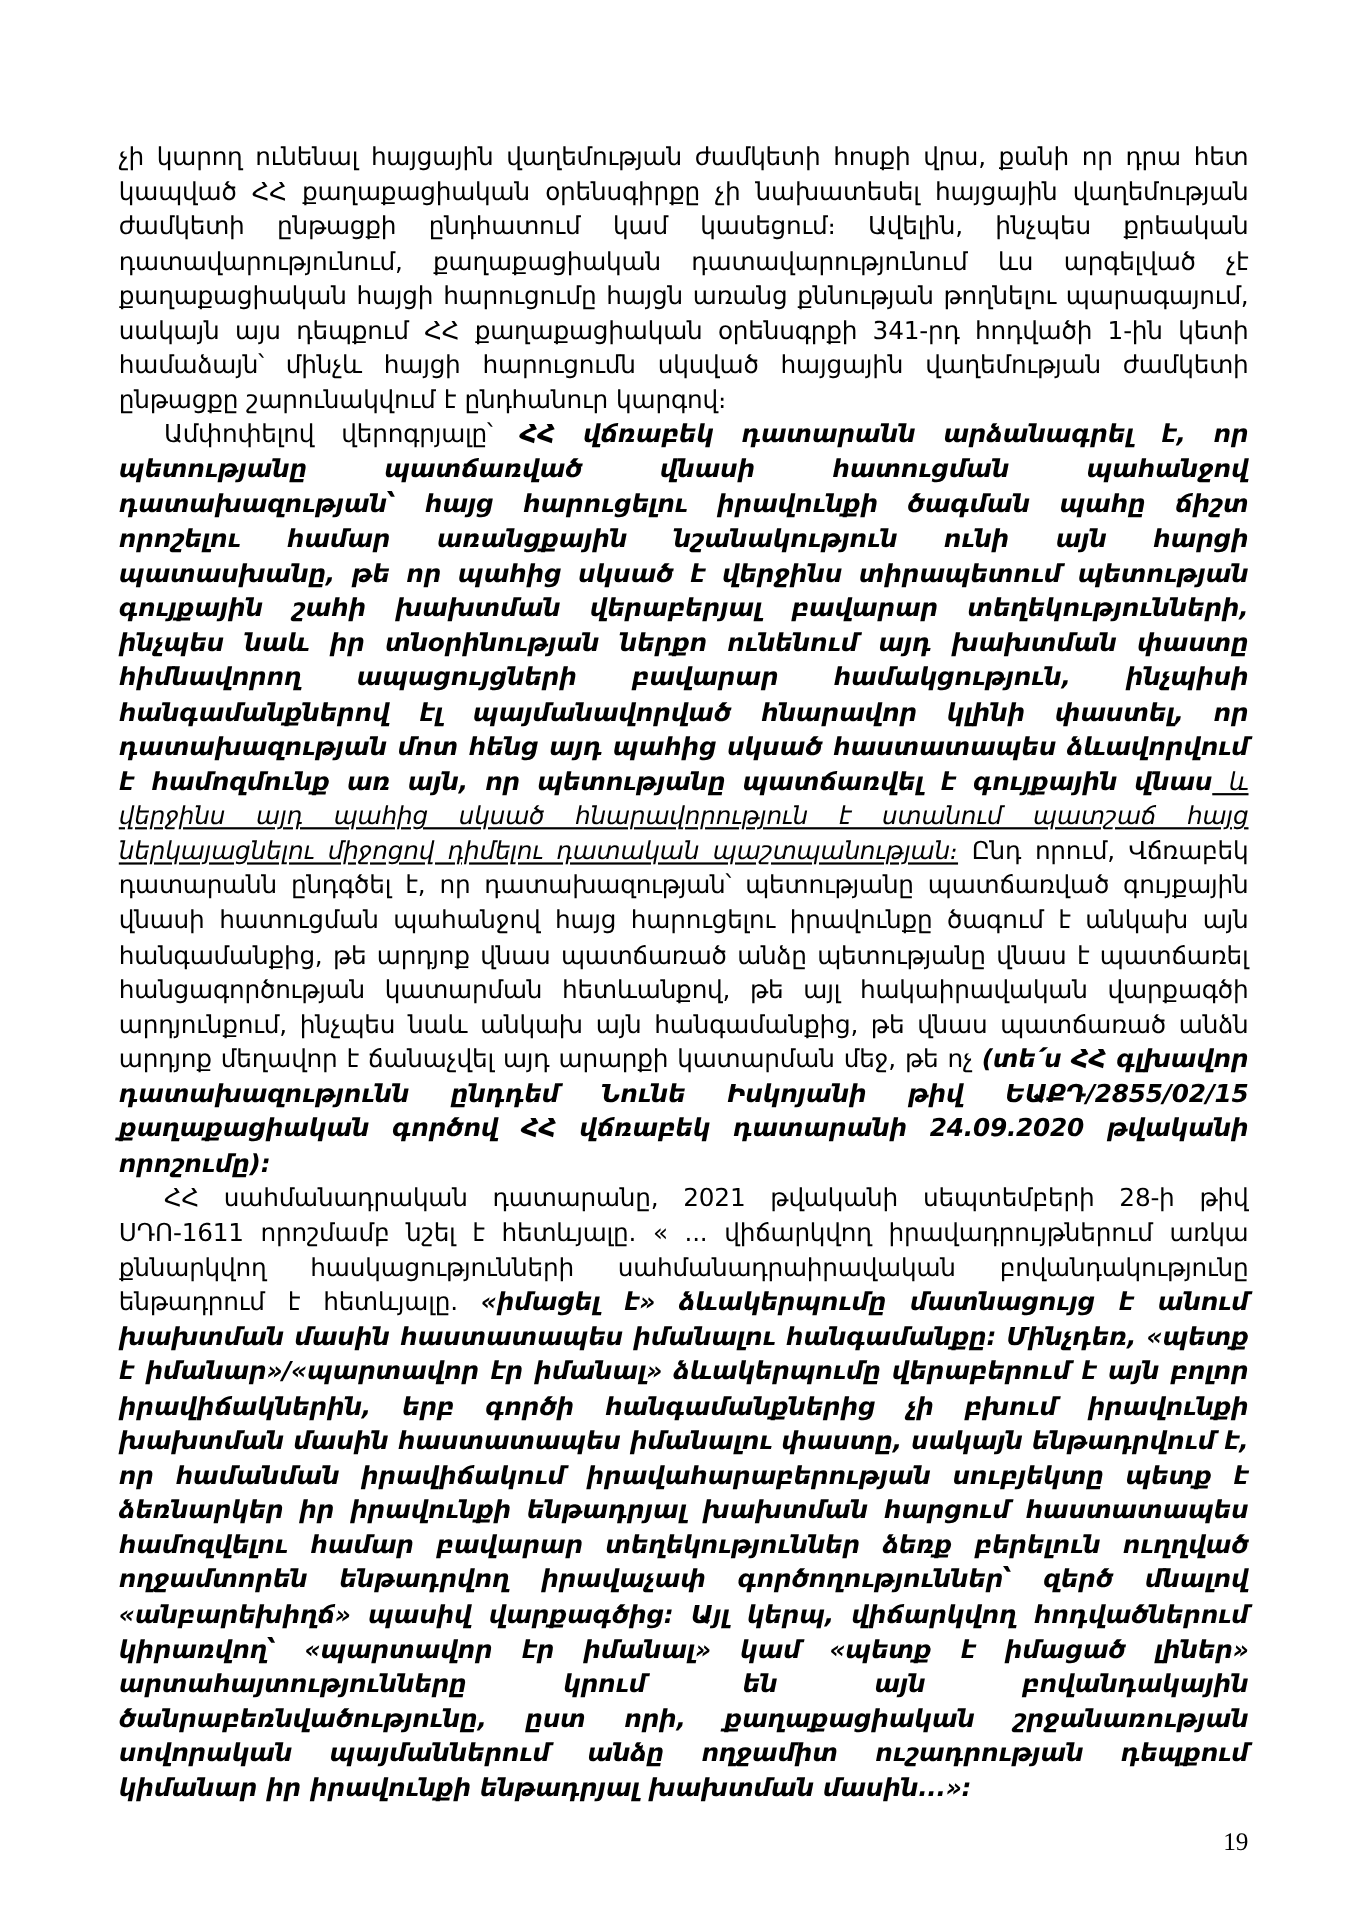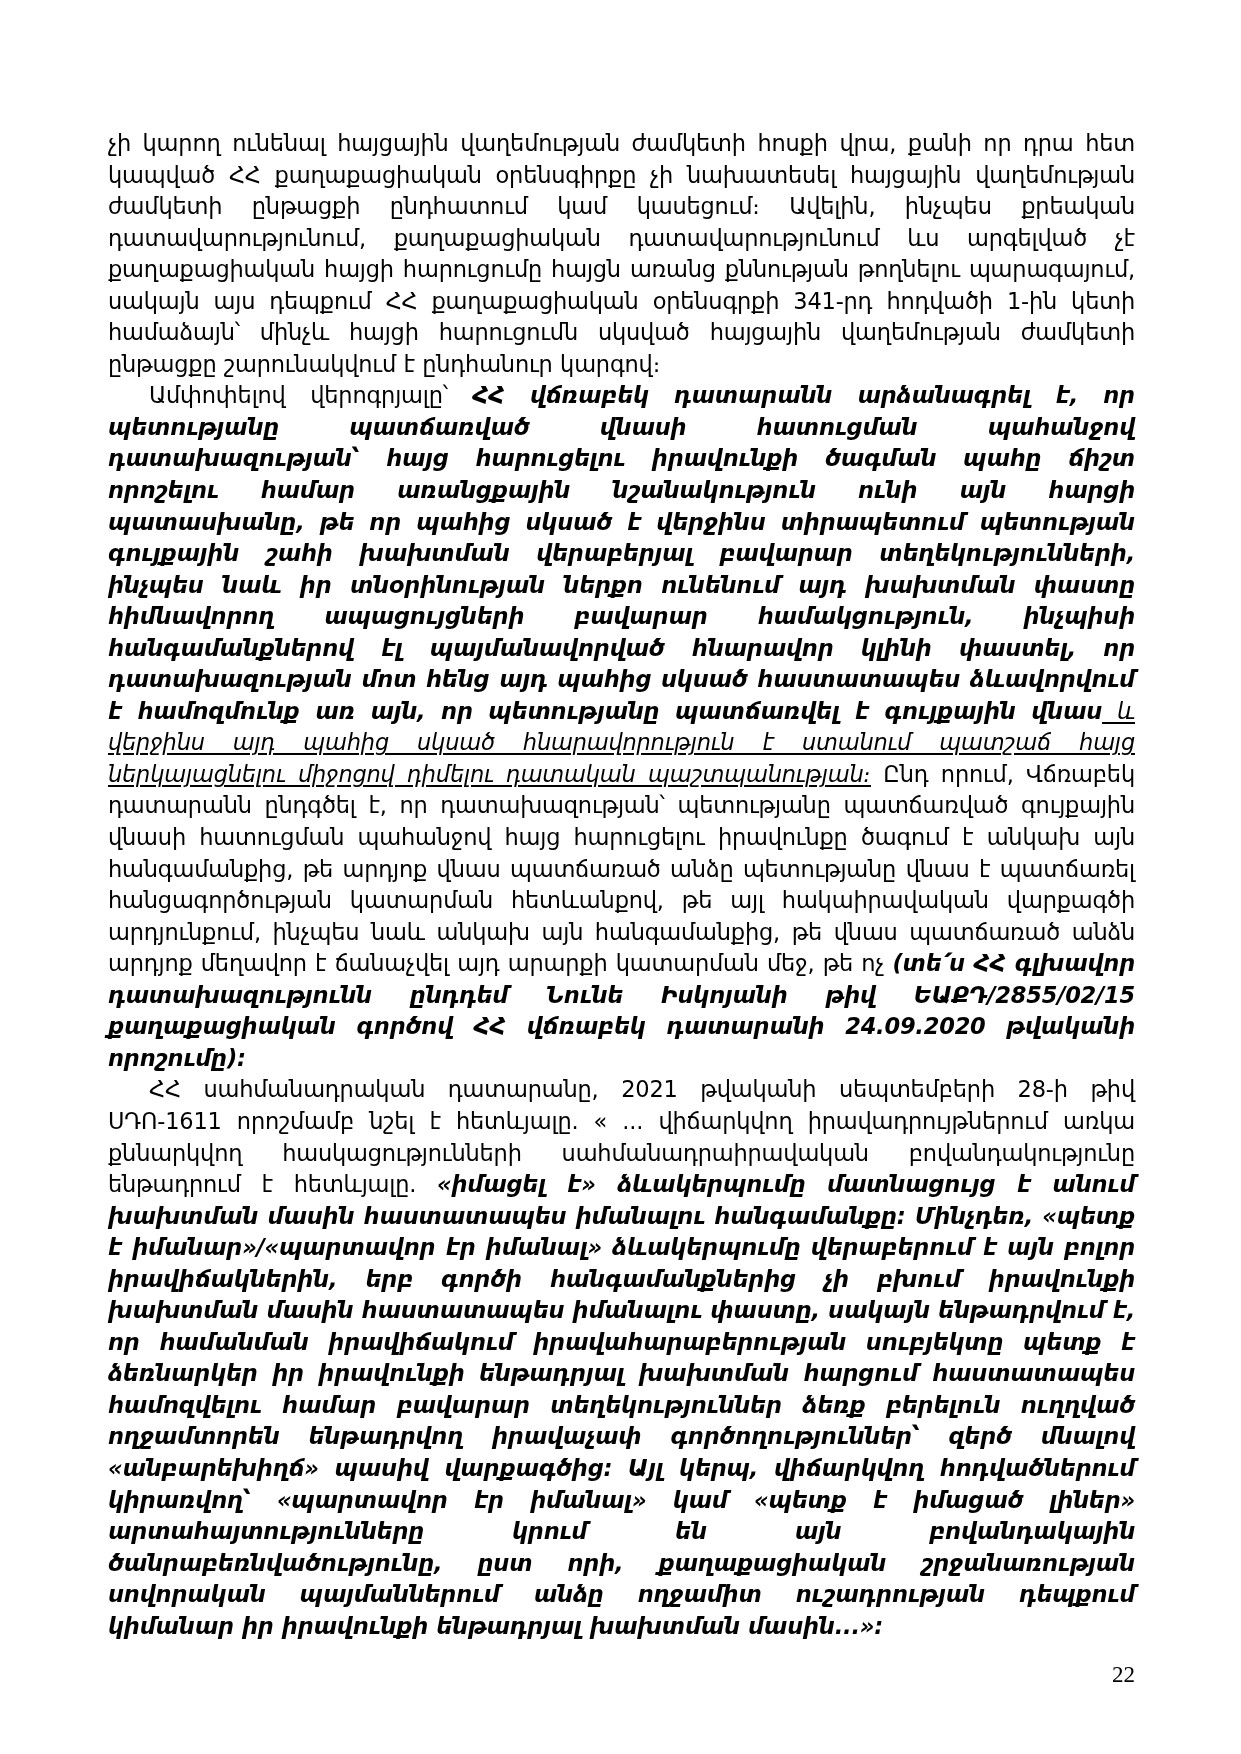--- a/index.html
+++ b/index.html
@@ -65,14 +65,14 @@
 </style>
 </head>
 <body>
 
 <div class="page">
   <div class="content">
       <p class="para"><span class="run-regular">չի կարող ունենալ հայցային վաղեմության ժամկետի հոսքի վրա, քանի որ դրա հետ կապված ՀՀ քաղաքացիական օրենսգիրքը չի նախատեսել հայցային վաղեմության ժամկետի ընթացքի ընդհատում կամ կասեցում։ Ավելին, ինչպես քրեական դատավարությունում, քաղաքացիական դատավարությունում ևս արգելված չէ քաղաքացիական հայցի հարուցումը հայցն առանց քննության թողնելու պարագայում, սակայն այս դեպքում ՀՀ քաղաքացիական օրենսգրքի 341-րդ հոդվածի 1-ին կետի համաձայն՝ մինչև հայցի հարուցումն սկսված հայցային վաղեմության ժամկետի ընթացքը շարունակվում է ընդհանուր կարգով։</span></p>
       <p class="para indent"><span class="run-regular">Ամփոփելով վերոգրյալը՝ </span><span class="run-bold-italic">ՀՀ վճռաբեկ դատարանն արձանագրել է, որ պետությանը պատճառված վնասի հատուցման պահանջով դատախազության՝ հայց հարուցելու իրավունքի ծագման պահը ճիշտ որոշելու համար առանցքային նշանակություն ունի այն հարցի պատասխանը, թե որ պահից սկսած է վերջինս տիրապետում պետության գույքային շահի խախտման վերաբերյալ բավարար տեղեկությունների, ինչպես նաև իր տնօրինության ներքո ունենում այդ խախտման փաստը հիմնավորող ապացույցների բավարար համակցություն, ինչպիսի հանգամանքներով էլ պայմանավորված հնարավոր կլինի փաստել, որ դատախազության մոտ հենց այդ պահից սկսած հաստատապես ձևավորվում է համոզմունք առ այն, որ պետությանը պատճառվել է գույքային վնաս</span><span class="run-bold-italic-underline"> և վերջինս այդ պահից սկսած հնարավորություն է ստանում պատշաճ հայց ներկայացնելու միջոցով դիմելու դատական պաշտպանության։</span><span class="run-regular"> Ընդ որում, Վճռաբեկ դատարանն ընդգծել է, որ դատախազության՝ պետությանը պատճառված գույքային վնասի հատուցման պահանջով հայց հարուցելու իրավունքը ծագում է անկախ այն հանգամանքից, թե արդյոք վնաս պատճառած անձը պետությանը վնաս է պատճառել հանցագործության կատարման հետևանքով, թե այլ հակաիրավական վարքագծի արդյունքում, ինչպես նաև անկախ այն հանգամանքից, թե վնաս պատճառած անձն արդյոք մեղավոր է ճանաչվել այդ արարքի կատարման մեջ, թե ոչ </span><span class="run-italic">(տե՛ս ՀՀ գլխավոր դատախազությունն ընդդեմ Նունե Իսկոյանի թիվ ԵԱՔԴ/2855/02/15 քաղաքացիական գործով ՀՀ վճռաբեկ դատարանի 24.09.2020 թվականի որոշումը)։</span></p>
       <p class="para indent"><span class="run-regular">ՀՀ սահմանադրական դատարանը, 2021 թվականի սեպտեմբերի 28-ի թիվ ՍԴՈ-1611 որոշմամբ նշել է հետևյալը. « ... վիճարկվող իրավադրույթներում առկա քննարկվող հասկացությունների սահմանադրաիրավական բովանդակությունը ենթադրում է հետևյալը. </span><span class="run-bold-italic">«իմացել է» ձևակերպումը մատնացույց է անում խախտման մասին հաստատապես իմանալու հանգամանքը։ Մինչդեռ, «պետք է իմանար»/«պարտավոր էր իմանալ» ձևակերպումը վերաբերում է այն բոլոր իրավիճակներին, երբ գործի հանգամանքներից չի բխում իրավունքի խախտման մասին հաստատապես իմանալու փաստը, սակայն ենթադրվում է, որ համանման իրավիճակում իրավահարաբերության սուբյեկտը պետք է ձեռնարկեր իր իրավունքի ենթադրյալ խախտման հարցում հաստատապես համոզվելու համար բավարար տեղեկություններ ձեռք բերելուն ուղղված ողջամտորեն ենթադրվող իրավաչափ գործողություններ՝ զերծ մնալով «անբարեխիղճ» պասիվ վարքագծից։ Այլ կերպ, վիճարկվող հոդվածներում կիրառվող՝ «պարտավոր էր իմանալ» կամ «պետք է իմացած լիներ» արտահայտությունները կրում են այն բովանդակային ծանրաբեռնվածությունը, ըստ որի, քաղաքացիական շրջանառության սովորական պայմաններում անձը ողջամիտ ուշադրության դեպքում կիմանար իր իրավունքի ենթադրյալ խախտման մասին...»։</span></p>
     </div>
-  <div class="page-number">22</div>
+  <div class="page-number">19</div>
 </div>
 
 </body></html>

